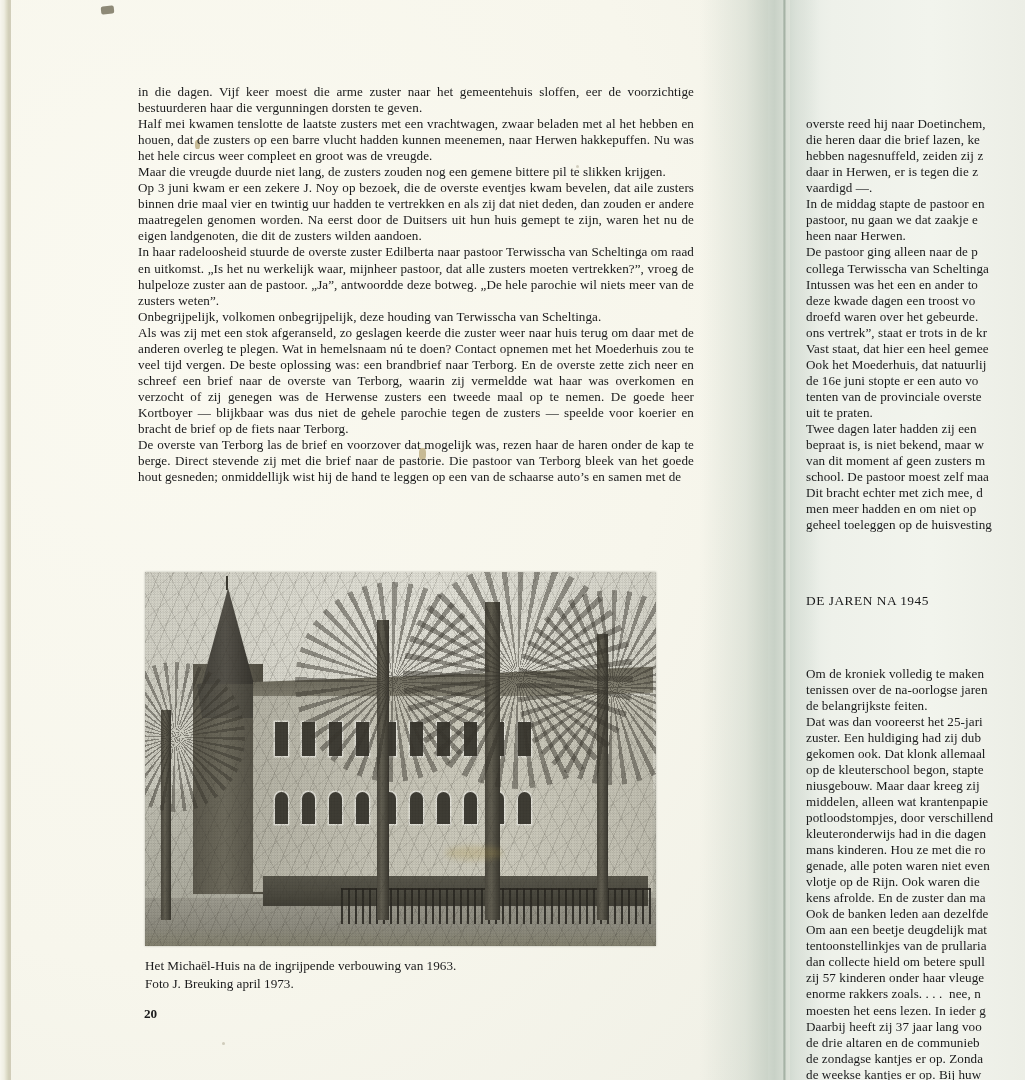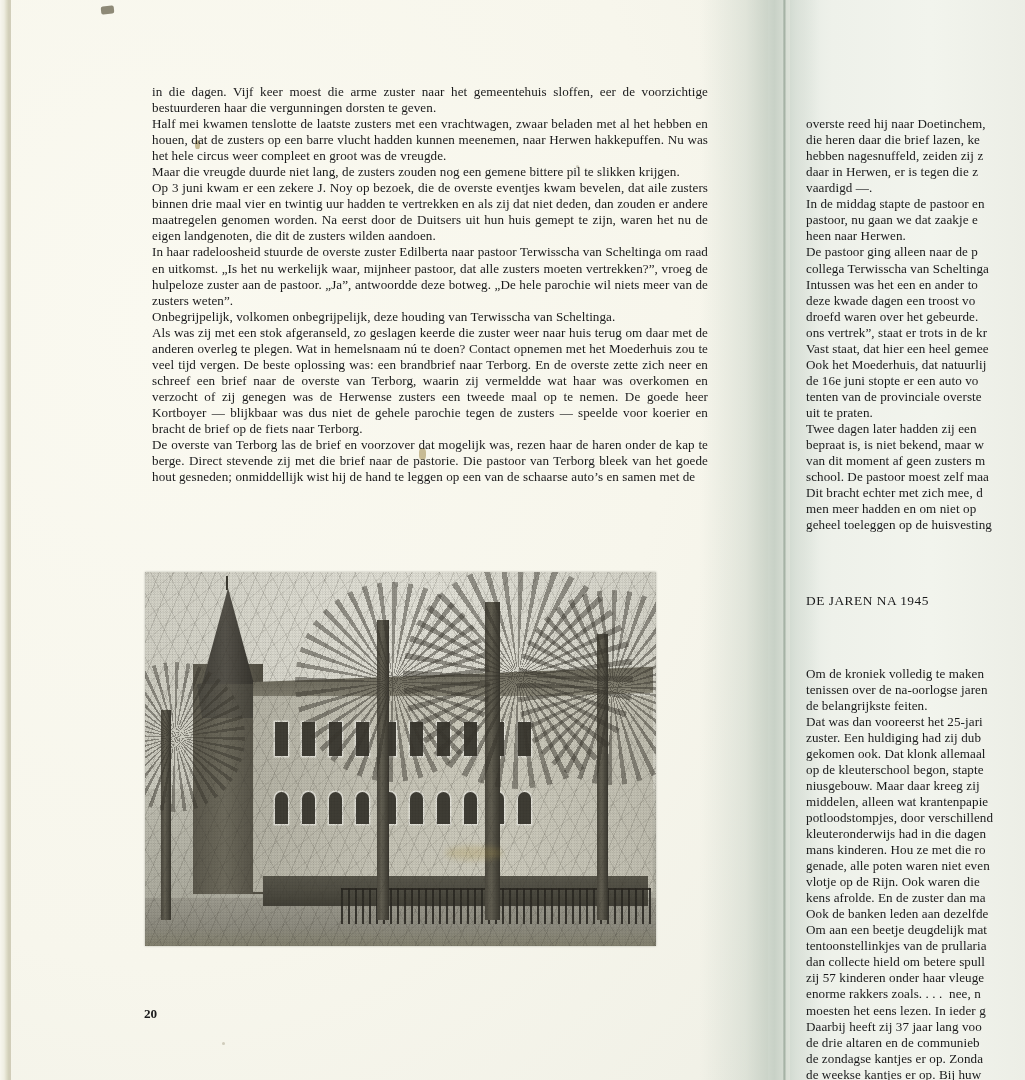--- a/index.html
+++ b/index.html
@@ -96,21 +96,21 @@
     text-align: justify;
     text-justify: inter-word;
     -webkit-hyphens: none;
     hyphens: none;
   }
   .textcol p {
     margin: 0;
     white-space: pre-line;
   }
   .col-left {
-    left: 152px;
+    left: 138px;
     top: 84px;
     width: 556px;
     font-size: 13.1px;
     line-height: 16.05px;
     letter-spacing: 0.08px;
   }
   .col-right {
     left: 806px;
     top: 84px;
     width: 300px;
@@ -445,20 +445,24 @@
       <div class="canopy c2"></div>
       <div class="canopy c3"></div>
 
       <div class="branch-wash"></div>
       <div class="photo-stain"></div>
       <div class="halftone"></div>
       <div class="grain"></div>
     </div>
   </figure>
 
+  <div class="caption">
+    <span>Het Michaël-Huis na de ingrijpende verbouwing van 1963.</span>
+    <span>Foto J. Breuking april 1973.</span>
+  </div>
 
   <div class="folio">20</div>
 
   <div class="textcol col-right">
     <div id="rp-before"><div class="line">overste reed hij naar Doetinchem,</div><div class="line">die heren daar die brief lazen, ke</div><div class="line">hebben nagesnuffeld, zeiden zij z</div><div class="line">daar in Herwen, er is tegen die z</div><div class="line">vaardigd —.</div><div class="line">In de middag stapte de pastoor en</div><div class="line">pastoor, nu gaan we dat zaakje e</div><div class="line">heen naar Herwen.</div><div class="line">De pastoor ging alleen naar de p</div><div class="line">collega Terwisscha van Scheltinga</div><div class="line">Intussen was het een en ander to</div><div class="line">deze kwade dagen een troost vo</div><div class="line">droefd waren over het gebeurde.</div><div class="line">ons vertrek”, staat er trots in de kr</div><div class="line">Vast staat, dat hier een heel gemee</div><div class="line">Ook het Moederhuis, dat natuurlij</div><div class="line">de 16e juni stopte er een auto vo</div><div class="line">tenten van de provinciale overste</div><div class="line">uit te praten.</div><div class="line">Twee dagen later hadden zij een</div><div class="line">bepraat is, is niet bekend, maar w</div><div class="line">van dit moment af geen zusters m</div><div class="line">school. De pastoor moest zelf maa</div><div class="line">Dit bracht echter met zich mee, d</div><div class="line">men meer hadden en om niet op</div><div class="line">geheel toeleggen op de huisvesting</div></div>
     <div class="heading">DE JAREN NA 1945</div>
     <div id="rp-after"><div class="line">Om de kroniek volledig te maken</div><div class="line">tenissen over de na-oorlogse jaren</div><div class="line">de belangrijkste feiten.</div><div class="line">Dat was dan vooreerst het 25-jari</div><div class="line">zuster. Een huldiging had zij dub</div><div class="line">gekomen ook. Dat klonk allemaal</div><div class="line">op de kleuterschool begon, stapte</div><div class="line">niusgebouw. Maar daar kreeg zij</div><div class="line">middelen, alleen wat krantenpapie</div><div class="line">potloodstompjes, door verschillend</div><div class="line">kleuteronderwijs had in die dagen</div><div class="line">mans kinderen. Hou ze met die ro</div><div class="line">genade, alle poten waren niet even</div><div class="line">vlotje op de Rijn. Ook waren die</div><div class="line">kens afrolde. En de zuster dan ma</div><div class="line">Ook de banken leden aan dezelfde</div><div class="line">Om aan een beetje deugdelijk mat</div><div class="line">tentoonstellinkjes van de prullaria</div><div class="line">dan collecte hield om betere spull</div><div class="line">zij 57 kinderen onder haar vleuge</div><div class="line">enorme rakkers zoals. . . .  nee, n</div><div class="line">moesten het eens lezen. In ieder g</div><div class="line">Daarbij heeft zij 37 jaar lang voo</div><div class="line">de drie altaren en de communieb</div><div class="line">de zondagse kantjes er op. Zonda</div><div class="line">de weekse kantjes er op. Bij huw</div></div>
   </div>
 
 </div>

